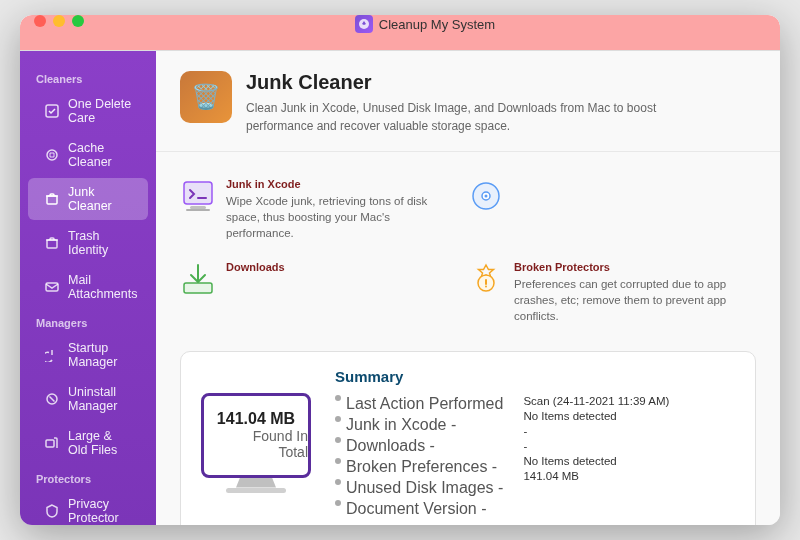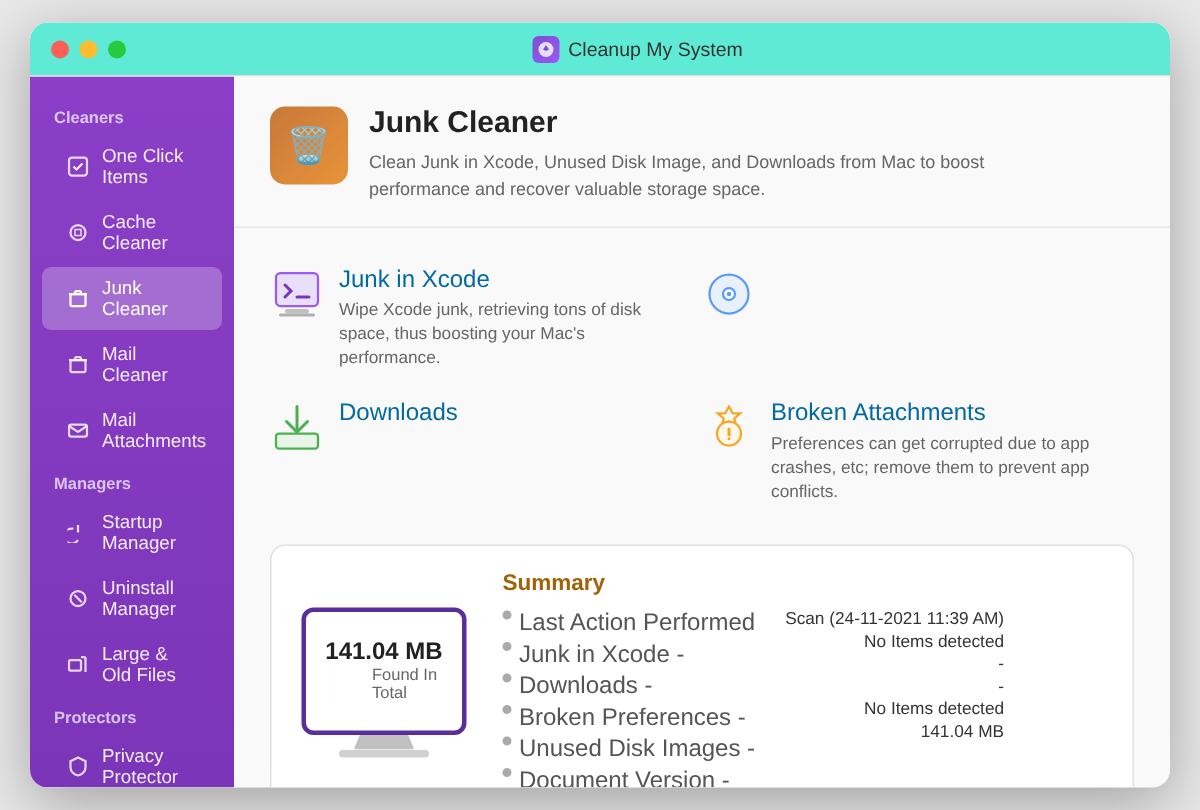--- a/index.html
+++ b/index.html
@@ -18,24 +18,24 @@
       height: 510px;
       background: #f5f5f5;
       border-radius: 12px;
       box-shadow: 0 10px 40px rgba(0,0,0,0.3);
       display: flex;
       flex-direction: column;
       overflow: hidden;
     }
     .titlebar {
       height: 36px;
-      background: #5eead4;
-      display: flex;
-      align-items: center;
-      padding: 16px 14px;
+      background: #fca5a5;
+      display: flex;
+      align-items: flex-start;
+      padding: 0 14px;
       border-bottom: 1px solid #ddd;
       border-radius: 12px 12px 0 0;
       flex-shrink: 0;
     }
     .traffic-lights {
       display: flex;
       gap: 7px;
     }
     .traffic-dot {
       width: 12px;
@@ -179,23 +179,23 @@
     }
     .feature-icon {
       width: 36px;
       height: 36px;
       flex-shrink: 0;
       display: flex;
       align-items: center;
       justify-content: center;
     }
     .feature-text h3 {
-      font-size: 16px;
-      font-weight: 400;
-      color: #0369a1;
+      font-size: 11px;
+      font-weight: 700;
+      color: #7f1d1d;
       margin-bottom: 3px;
     }
     .feature-text p {
       font-size: 11.5px;
       color: #666;
       line-height: 1.4;
     }
     .summary-section {
       margin: 0 24px 16px;
       background: white;
@@ -222,23 +222,23 @@
       align-items: center;
       justify-content: center;
       background: white;
     }
     .monitor-size {
       font-size: 16px;
       font-weight: 700;
       color: #222;
     }
     .monitor-label {
-      font-size: 11px;
+      font-size: 14px;
       color: #666;
-      text-align: left;
+      text-align: right;
       padding-left: 44px;
     }
     .monitor-stand {
       width: 40px;
       height: 10px;
       background: #c0c0c0;
       clip-path: polygon(10% 0%, 90% 0%, 100% 100%, 0% 100%);
       margin-top: 0;
     }
     .monitor-base {
@@ -246,21 +246,21 @@
       height: 5px;
       background: #d0d0d0;
       border-radius: 3px;
     }
     .summary-content {
       flex: 1;
     }
     .summary-content h2 {
       font-size: 15px;
       font-weight: 700;
-      color: #a16207;
+      color: #0c4a6e;
       margin-bottom: 10px;
     }
     .summary-col {
       display: flex;
       flex-direction: column;
       gap: 3px;
     }
     .summary-row {
       display: flex;
       gap: 5px;
@@ -275,21 +275,20 @@
     }
     .summary-values {
       display: flex;
       flex-direction: column;
       gap: 3px;
     }
     .summary-val {
       font-size: 11.5px;
       color: #333;
       font-weight: 500;
-      text-align: right;
     }
     
     svg { display: block; }
   </style>
 </head>
 <body>
 
 <div class="window">
 
   <div class="titlebar">
@@ -314,21 +313,21 @@
     <div class="sidebar">
       <span class="sidebar-section-label">Cleaners</span>
 
       <div class="sidebar-item">
         <div class="sidebar-icon">
           <svg width="14" height="14" viewBox="0 0 14 14">
               <rect x="1" y="1" width="12" height="12" rx="2" stroke="rgba(255,255,255,0.8)" stroke-width="1.5" fill="none"></rect>
               <path d="M4 7l2 2 4-4" stroke="rgba(255,255,255,0.9)" stroke-width="1.5" fill="none"></path>
             </svg>
         </div>
-        <span>One Click Items</span>
+        <span>One Delete Care</span>
       </div>
 
       <div class="sidebar-item">
         <div class="sidebar-icon">
           <svg width="14" height="14" viewBox="0 0 14 14">
               <circle cx="7" cy="7" r="5" stroke="rgba(255,255,255,0.8)" stroke-width="1.5" fill="none"></circle>
               <path d="M5 5h4v4H5z" stroke="rgba(255,255,255,0.8)" stroke-width="1" fill="none"></path>
             </svg>
         </div>
         <span>Cache Cleaner</span>
@@ -346,21 +345,21 @@
       </div>
 
       <div class="sidebar-item">
         <div class="sidebar-icon">
           <svg width="14" height="14" viewBox="0 0 14 14">
               <rect x="2" y="4" width="10" height="8" rx="1" stroke="rgba(255,255,255,0.8)" stroke-width="1.5" fill="none"></rect>
               <path d="M5 4V3a1 1 0 011-1h2a1 1 0 011 1v1" stroke="rgba(255,255,255,0.8)" stroke-width="1.5" fill="none"></path>
               <line x1="1" y1="4" x2="13" y2="4" stroke="rgba(255,255,255,0.8)" stroke-width="1.5"></line>
             </svg>
         </div>
-        <span>Mail Cleaner</span>
+        <span>Trash Identity</span>
       </div>
 
       <div class="sidebar-item">
         <div class="sidebar-icon">
           <svg width="14" height="14" viewBox="0 0 14 14">
               <rect x="1" y="3" width="12" height="8" rx="1.5" stroke="rgba(255,255,255,0.8)" stroke-width="1.5" fill="none"></rect>
               <path d="M1 4l6 4 6-4" stroke="rgba(255,255,255,0.8)" stroke-width="1.5" fill="none"></path>
             </svg>
         </div>
         <span>Mail Attachments</span>
@@ -479,21 +478,21 @@
         <div class="feature-item">
           <div class="feature-icon">
             <svg width="36" height="36" viewBox="0 0 36 36">
               <path d="M18 4l2.5 4.5h5l-4 3.5 1.5 5L18 14l-5 3 1.5-5-4-3.5h5z" fill="none" stroke="#f5a623" stroke-width="1.5"></path>
               <circle cx="18" cy="22" r="8" fill="#fff8e8" stroke="#f5a623" stroke-width="1.5"></circle>
               <line x1="18" y1="19" x2="18" y2="23" stroke="#f5a623" stroke-width="2" stroke-linecap="round"></line>
               <circle cx="18" cy="25.5" r="1" fill="#f5a623"></circle>
             </svg>
           </div>
           <div class="feature-text">
-            <h3>Broken Attachments</h3>
+            <h3>Broken Protectors</h3>
             <p>Preferences can get corrupted due to app crashes, etc; remove them to prevent app conflicts.</p>
           </div>
         </div>
 
       </div>
 
       <div class="summary-section">
         <div class="summary-monitor">
           <div class="monitor-screen">
             <div class="monitor-size">141.04 MB</div>

